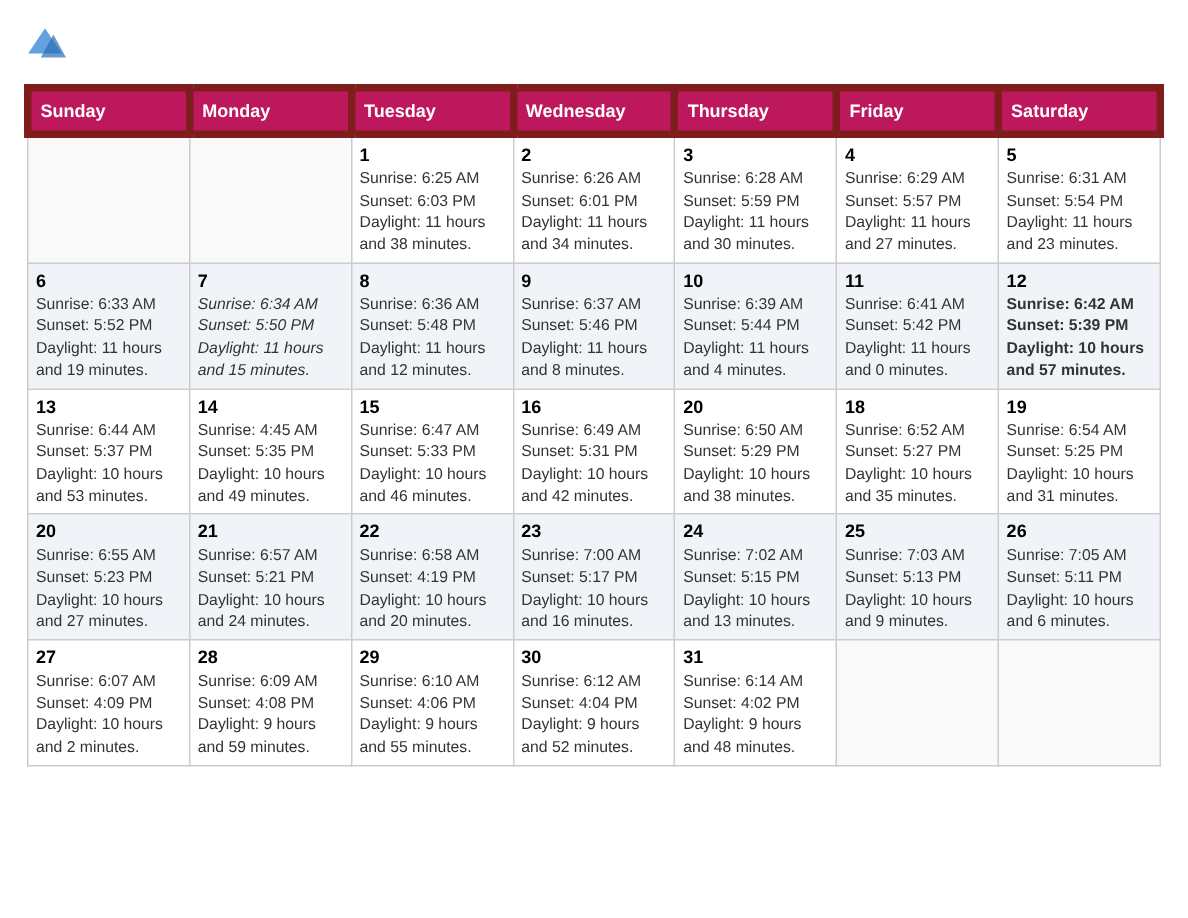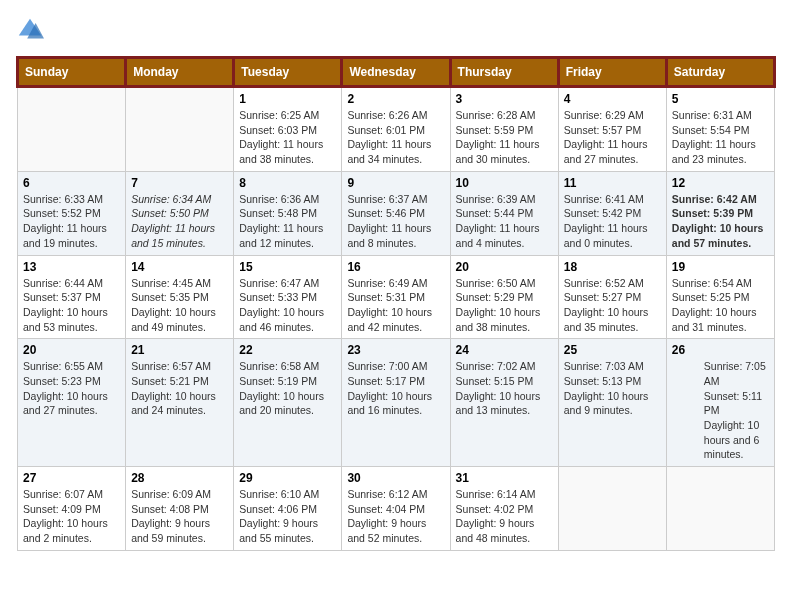--- a/index.html
+++ b/index.html
@@ -36,27 +36,27 @@
     .location {
       font-size: 15px;
       color: #555;
     }
     .calendar {
       width: 100%;
       border-collapse: collapse;
       font-size: 11px;
     }
     .calendar th {
-      background-color: #a16207;
+      background-color: #be185d;
       color: #fff;
       text-align: left;
       padding: 6px 6px;
       font-size: 12px;
       font-weight: bold;
-      border: 3px solid #7f1d1d;
+      border: 5px solid #7f1d1d;
     }
     .calendar td {
       border: 1px solid #ccc;
       vertical-align: top;
       padding: 4px 5px;
       width: 108px;
       min-height: 72px;
       background: #fff;
     }
     .calendar td.empty {
@@ -240,21 +240,21 @@
         </td>
         <td>
           <span class="day-num">21</span>
           <div class="day-info" style="white-space: pre-line;">Sunrise: 6:57 AM
 Sunset: 5:21 PM
 Daylight: 10 hours and 24 minutes.</div>
         </td>
         <td>
           <span class="day-num">22</span>
           <div class="day-info" style="white-space: pre-line;">Sunrise: 6:58 AM
-Sunset: 5:19 PM
+Sunset: 4:19 PM
 Daylight: 10 hours and 20 minutes.</div>
         </td>
         <td>
           <span class="day-num">23</span>
           <div class="day-info" style="white-space: pre-line;">Sunrise: 7:00 AM
 Sunset: 5:17 PM
 Daylight: 10 hours and 16 minutes.</div>
         </td>
         <td>
           <span class="day-num">24</span>
@@ -263,21 +263,21 @@
 Daylight: 10 hours and 13 minutes.</div>
         </td>
         <td>
           <span class="day-num">25</span>
           <div class="day-info" style="white-space: pre-line;">Sunrise: 7:03 AM
 Sunset: 5:13 PM
 Daylight: 10 hours and 9 minutes.</div>
         </td>
         <td>
           <span class="day-num">26</span>
-          <div class="day-info" style="white-space: pre-line; margin-left: 32px;">Sunrise: 7:05 AM
+          <div class="day-info" style="white-space: pre-line;">Sunrise: 7:05 AM
 Sunset: 5:11 PM
 Daylight: 10 hours and 6 minutes.</div>
         </td>
       </tr>
       <tr>
         <td>
           <span class="day-num">27</span>
           <div class="day-info" style="white-space: pre-line;">Sunrise: 6:07 AM
 Sunset: 4:09 PM
 Daylight: 10 hours and 2 minutes.</div>

